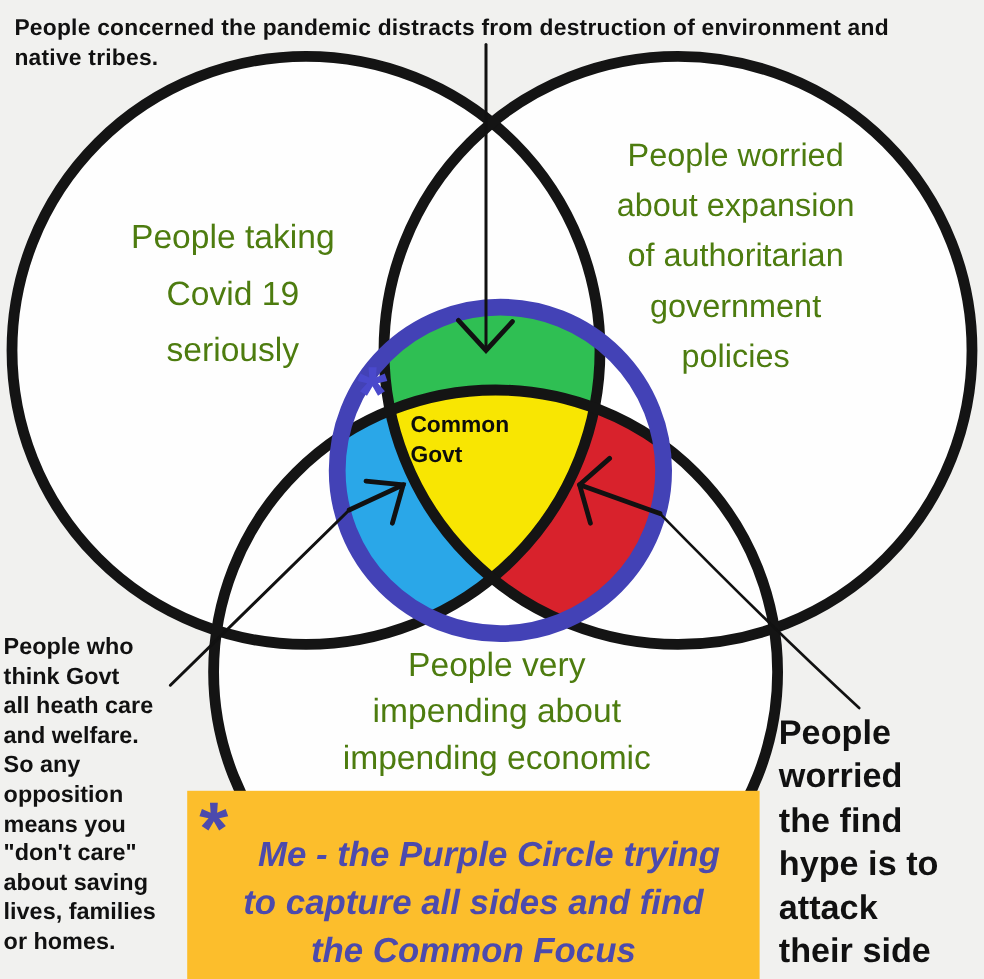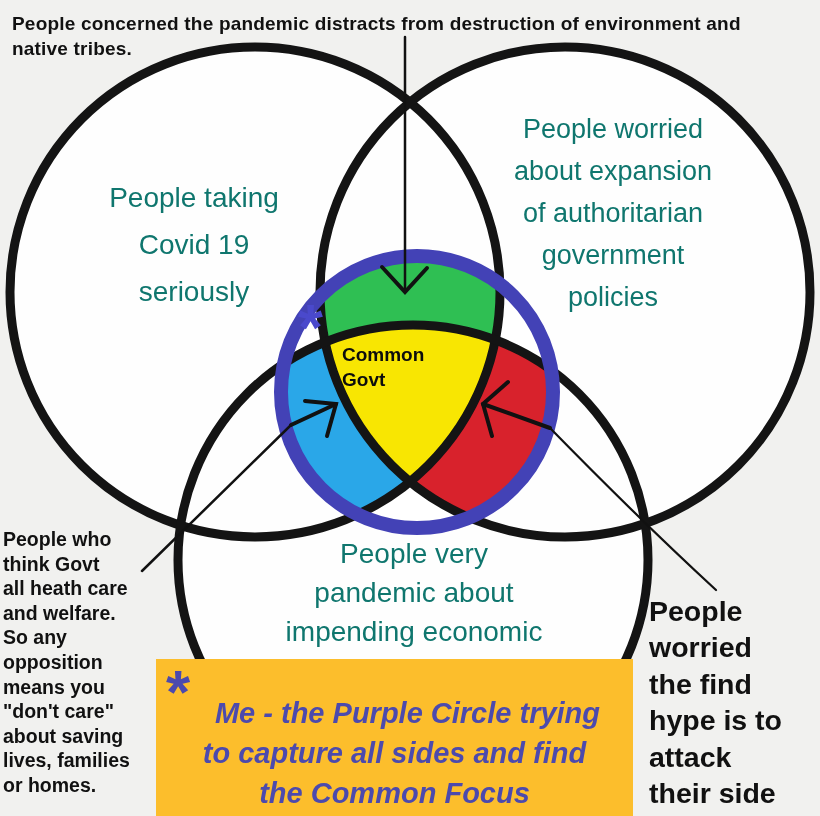--- a/index.html
+++ b/index.html
@@ -10,21 +10,21 @@
     color:#111;
   }
   #stage{position:absolute;left:0;top:0;width:724px;height:816px;}
   svg{position:absolute;left:0;top:0;}
   .abs{position:absolute;}
 
   .top-note{
     left:12px;top:11px;width:800px;
     font-size:19px;font-weight:bold;line-height:25px;letter-spacing:.2px;
   }
-  .circle-label{position:absolute;text-align:center;color:#0f766e;}
+  .circle-label{position:absolute;text-align:center;color:#4d7c0f;}
   .label-left{left:54px;top:150px;width:280px;font-size:28px;line-height:47px;margin-top:24px;}
   .label-right{left:473px;top:108px;width:280px;font-size:27px;line-height:42px;}
   .label-bottom{left:248px;top:534px;width:332px;font-size:28px;line-height:39px;}
 
   .center-label{
     left:342px;top:342px;width:150px;text-align:left;
     font-size:19px;font-weight:bold;line-height:25px;color:#0d0d0d;
   }
 
   .bl-note{
@@ -141,21 +141,21 @@
   <div class="circle-label label-right">
     <div>People worried</div>
     <div>about expansion</div>
     <div>of authoritarian</div>
     <div>government</div>
     <div>policies</div>
   </div>
 
   <div class="circle-label label-bottom">
     <div>People very</div>
-    <div>pandemic about</div>
+    <div>impending about</div>
     <div>impending economic</div>
   </div>
 
   <div class="abs center-label">
     <div>Common</div>
     <div>Govt</div>
   </div>
 
   <div class="abs badge-asterisk">*</div>
 

